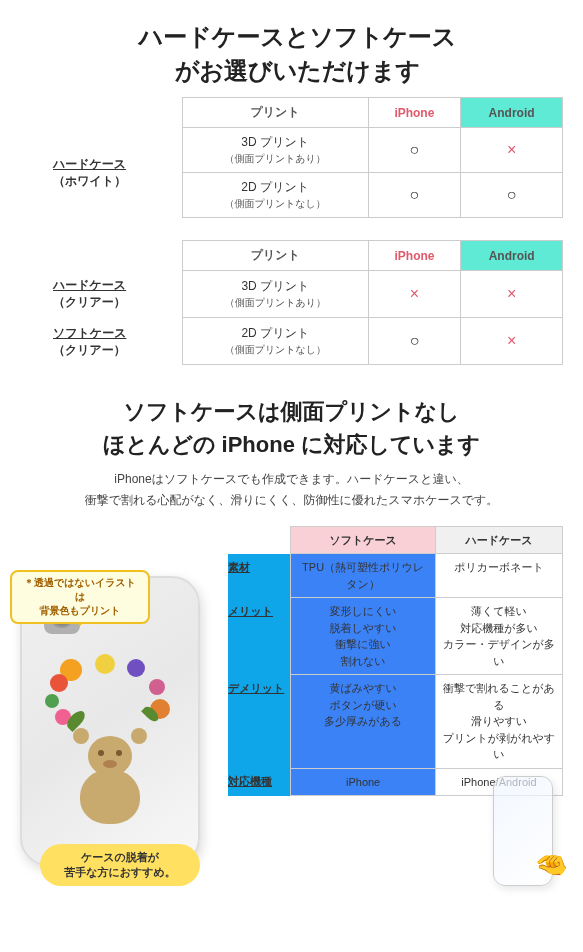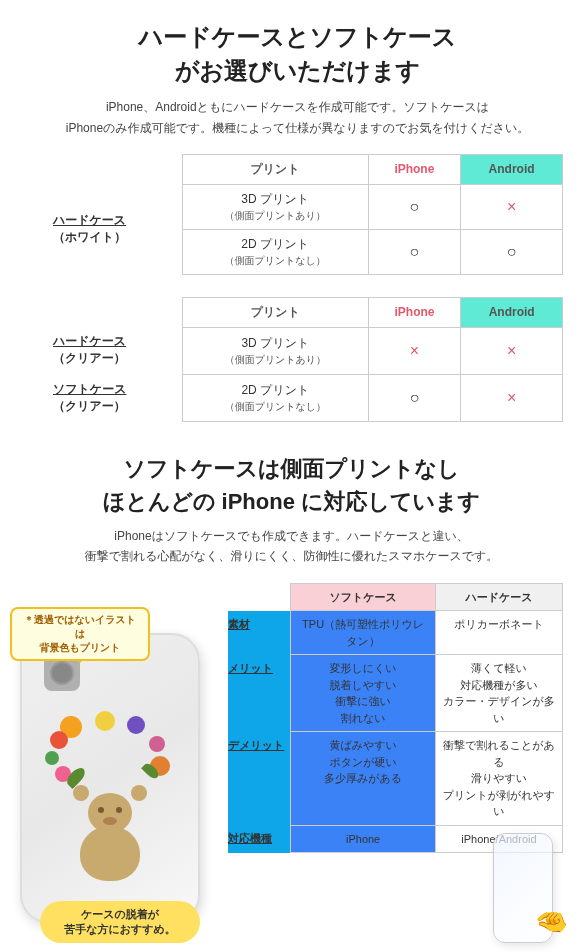--- a/index.html
+++ b/index.html
@@ -212,21 +212,21 @@
       background: #5a8a30;
       border-radius: 50% 50% 50% 0;
       transform: rotate(-45deg);
     }
     .lf1 { width: 22px; height: 12px; top: 60px; left: 20px; }
     .lf2 { width: 18px; height: 10px; top: 55px; right: 15px; transform: rotate(45deg); }
 
     
     .bubble-note {
       position: absolute;
-      top: 24px;
+      top: 44px;
       left: -10px;
       background: #fffde0;
       border: 2px solid #f0c020;
       border-radius: 8px;
       padding: 4px 7px;
       font-size: 10px;
       color: #a06000;
       line-height: 1.4;
       font-weight: bold;
       white-space: nowrap;
@@ -311,24 +311,20 @@
       gap: 8px;
     }
   </style>
 </head>
 <body>
 
 <div class="page">
 
   <div class="section1">
     <div class="main-title">ハードケースとソフトケース<br>がお選びいただけます</div>
-    <div class="subtitle-text">
-      iPhone、Androidともにハードケースを作成可能です。ソフトケースは<br>
-      iPhoneのみ作成可能です。機種によって仕様が異なりますのでお気を付けください。
-    </div>
 
     <div class="table-wrap">
       <table class="main-table">
         <thead>
           <tr>
             <td class="left-label"></td>
             <th class="header-print">プリント</th>
             <th class="header-iphone">iPhone</th>
             <th class="header-android">Android</th>
           </tr>

